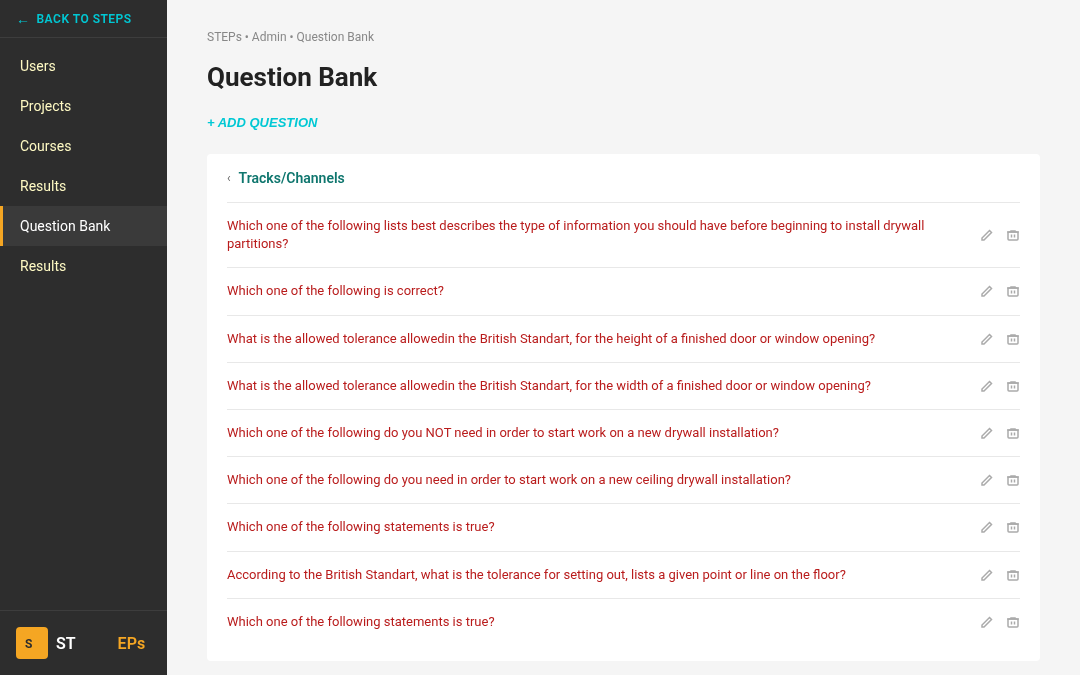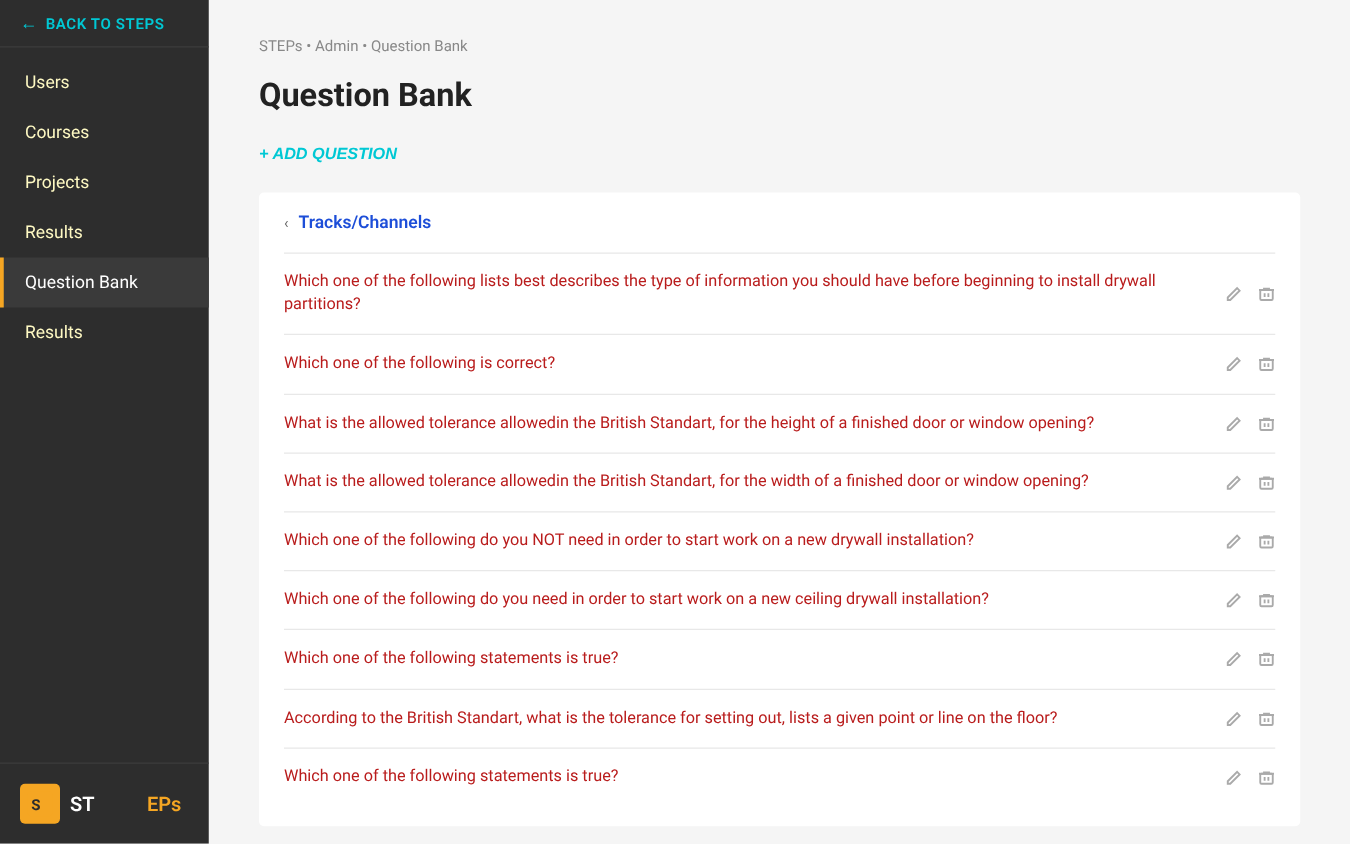--- a/index.html
+++ b/index.html
@@ -122,21 +122,21 @@
       padding-bottom: 8px;
     }
     .chevron-icon {
       color: #666;
       font-size: 12px;
       cursor: pointer;
     }
     .section-title {
       font-size: 14px;
       font-weight: 600;
-      color: #1d4ed8;
+      color: #0f766e;
     }
     .question-list {
       border-top: 1px solid #e8e8e8;
     }
     .question-row {
       display: flex;
       align-items: center;
       justify-content: space-between;
       padding: 14px 0;
       border-bottom: 1px solid #e8e8e8;
@@ -177,24 +177,24 @@
 <div class="sidebar">
   <div class="back-to-steps">
     <span class="arrow-icon">←</span>
     <span>BACK TO STEPS</span>
   </div>
   <nav class="nav-items">
     <div class="nav-item">
       <span>Users</span>
     </div>
     <div class="nav-item">
+      <span>Projects</span>
+    </div>
+    <div class="nav-item">
       <span>Courses</span>
-    </div>
-    <div class="nav-item">
-      <span>Projects</span>
     </div>
     <div class="nav-item">
       <span>Results</span>
     </div>
     <div class="nav-item active">
       <span>Question Bank</span>
     </div>
     <div class="nav-item">
       <span>Results</span>
     </div>

